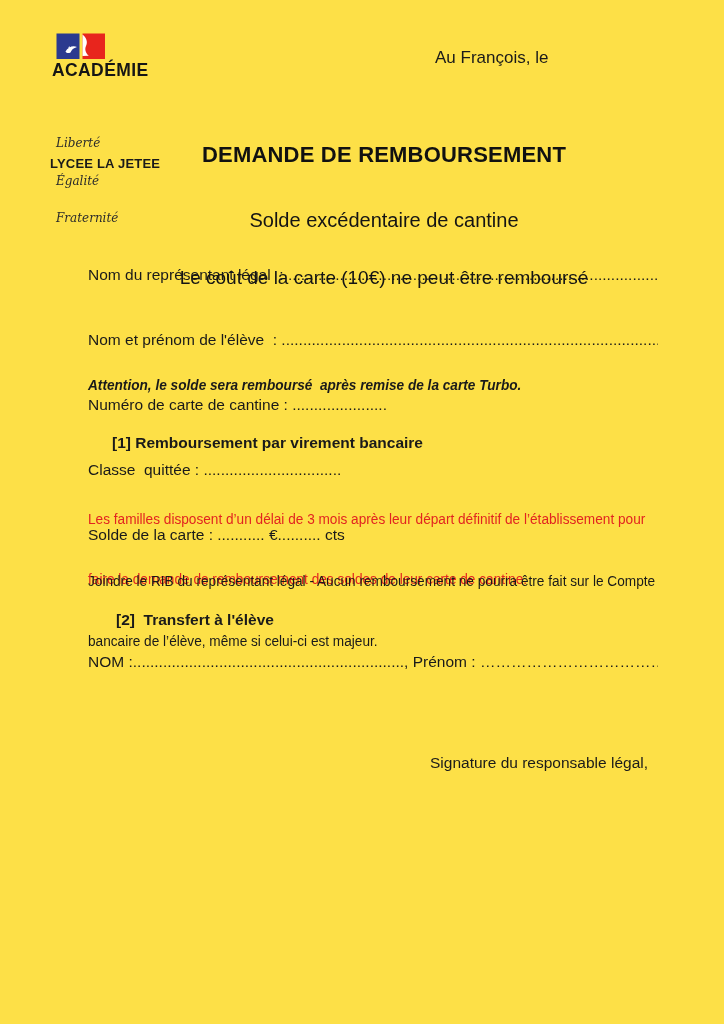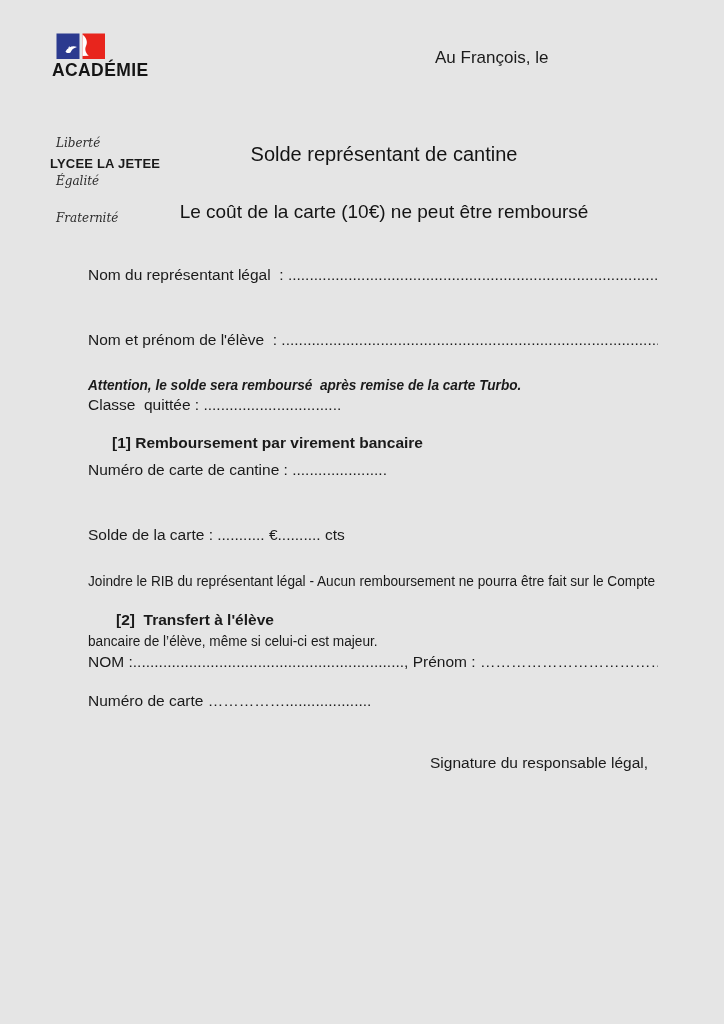--- a/index.html
+++ b/index.html
@@ -1,21 +1,21 @@
 <!DOCTYPE html>
 <html><head>
 <meta charset="utf-8">
 <style>
   html,body { margin:0; padding:0; background:#888; }
   #page {
     position: relative;
     width: 724px;
     height: 1024px;
     margin: 0 auto;
-    background: #e5e5e5;
+    background: #fde047;
     font-family: "Liberation Sans", "DejaVu Sans", sans-serif;
     color: #1a1a1a;
     overflow: hidden;
     text-decoration: underline;
   }
   .abs { position: absolute; white-space: pre; }
   .cx { transform: scaleX(0.88); transform-origin: 0 50%; }
 
   
   .academy { font-size: 17.5px; font-weight: 700; letter-spacing: 0.4px; color:#151515; }
@@ -60,43 +60,47 @@
     <div>Liberté</div>
     <div>Égalité</div>
     <div>Fraternité</div>
   </div>
 
   <div class="abs school" style="left:50px; top:156px;">LYCEE LA JETEE</div>
 
   <div class="abs" style="left:435px; top:48px; font-size:17px; line-height:20px;">Au François, le</div>
 
   <div class="abs" id="title-block">
-    <div class="t2">Solde représentant de cantine</div>
+    <div class="t1">DEMANDE DE REMBOURSEMENT</div>
+    <div class="t2">Solde excédentaire de cantine</div>
     <div class="t3">Le coût de la carte (10€) ne peut être remboursé</div>
   </div>
 
   <div class="abs" id="form-rows">
     <div class="frow">Nom du représentant légal  : ..........................................................................................................................................................</div>
     <div class="frow">Nom et prénom de l'élève  : ..........................................................................................................................................................</div>
+    <div class="frow">Numéro de carte de cantine : ......................</div>
     <div class="frow">Classe  quittée : ................................</div>
-    <div class="frow">Numéro de carte de cantine : ......................</div>
     <div class="frow">Solde de la carte : ........... €.......... cts</div>
   </div>
 
   <div class="abs body-line attention cx" style="left:88px; top:375px; line-height:20px;">Attention, le solde sera remboursé  après remise de la carte Turbo.</div>
 
   <div class="abs body-line bold" style="left:88px; top:433px; line-height:20px;">[1] Remboursement par virement bancaire</div>
 
+  <div class="abs para warning" style="left:88px; top:471px;">
+    <div class="cx">Les familles disposent d’un délai de 3 mois après leur départ définitif de l’établissement pour</div>
+    <div class="cx">faire la demande de remboursement des soldes de leur carte de cantine.</div>
+  </div>
 
   <div class="abs para" style="left:88px; top:533px;">
     <div class="cx">Joindre le RIB du représentant légal - Aucun remboursement ne pourra être fait sur le Compte</div>
     <div class="cx">bancaire de l’élève, même si celui-ci est majeur.</div>
   </div>
 
   <div class="abs body-line bold" style="left:92px; top:610px; line-height:20px;">[2]  Transfert à l'élève</div>
 
   <div class="abs clipline" style="left:88px; top:652px;">NOM :..............................................................., Prénom : ……………………………………....................</div>
 
-  <div class="abs clipline" style="left:88px; top:691px;">Numéro de carte ……………....................</div>
 
   <div class="abs body-line" style="left:430px; top:753px; line-height:20px;">Signature du responsable légal,</div>
 
 </div>
 
 </body></html>

